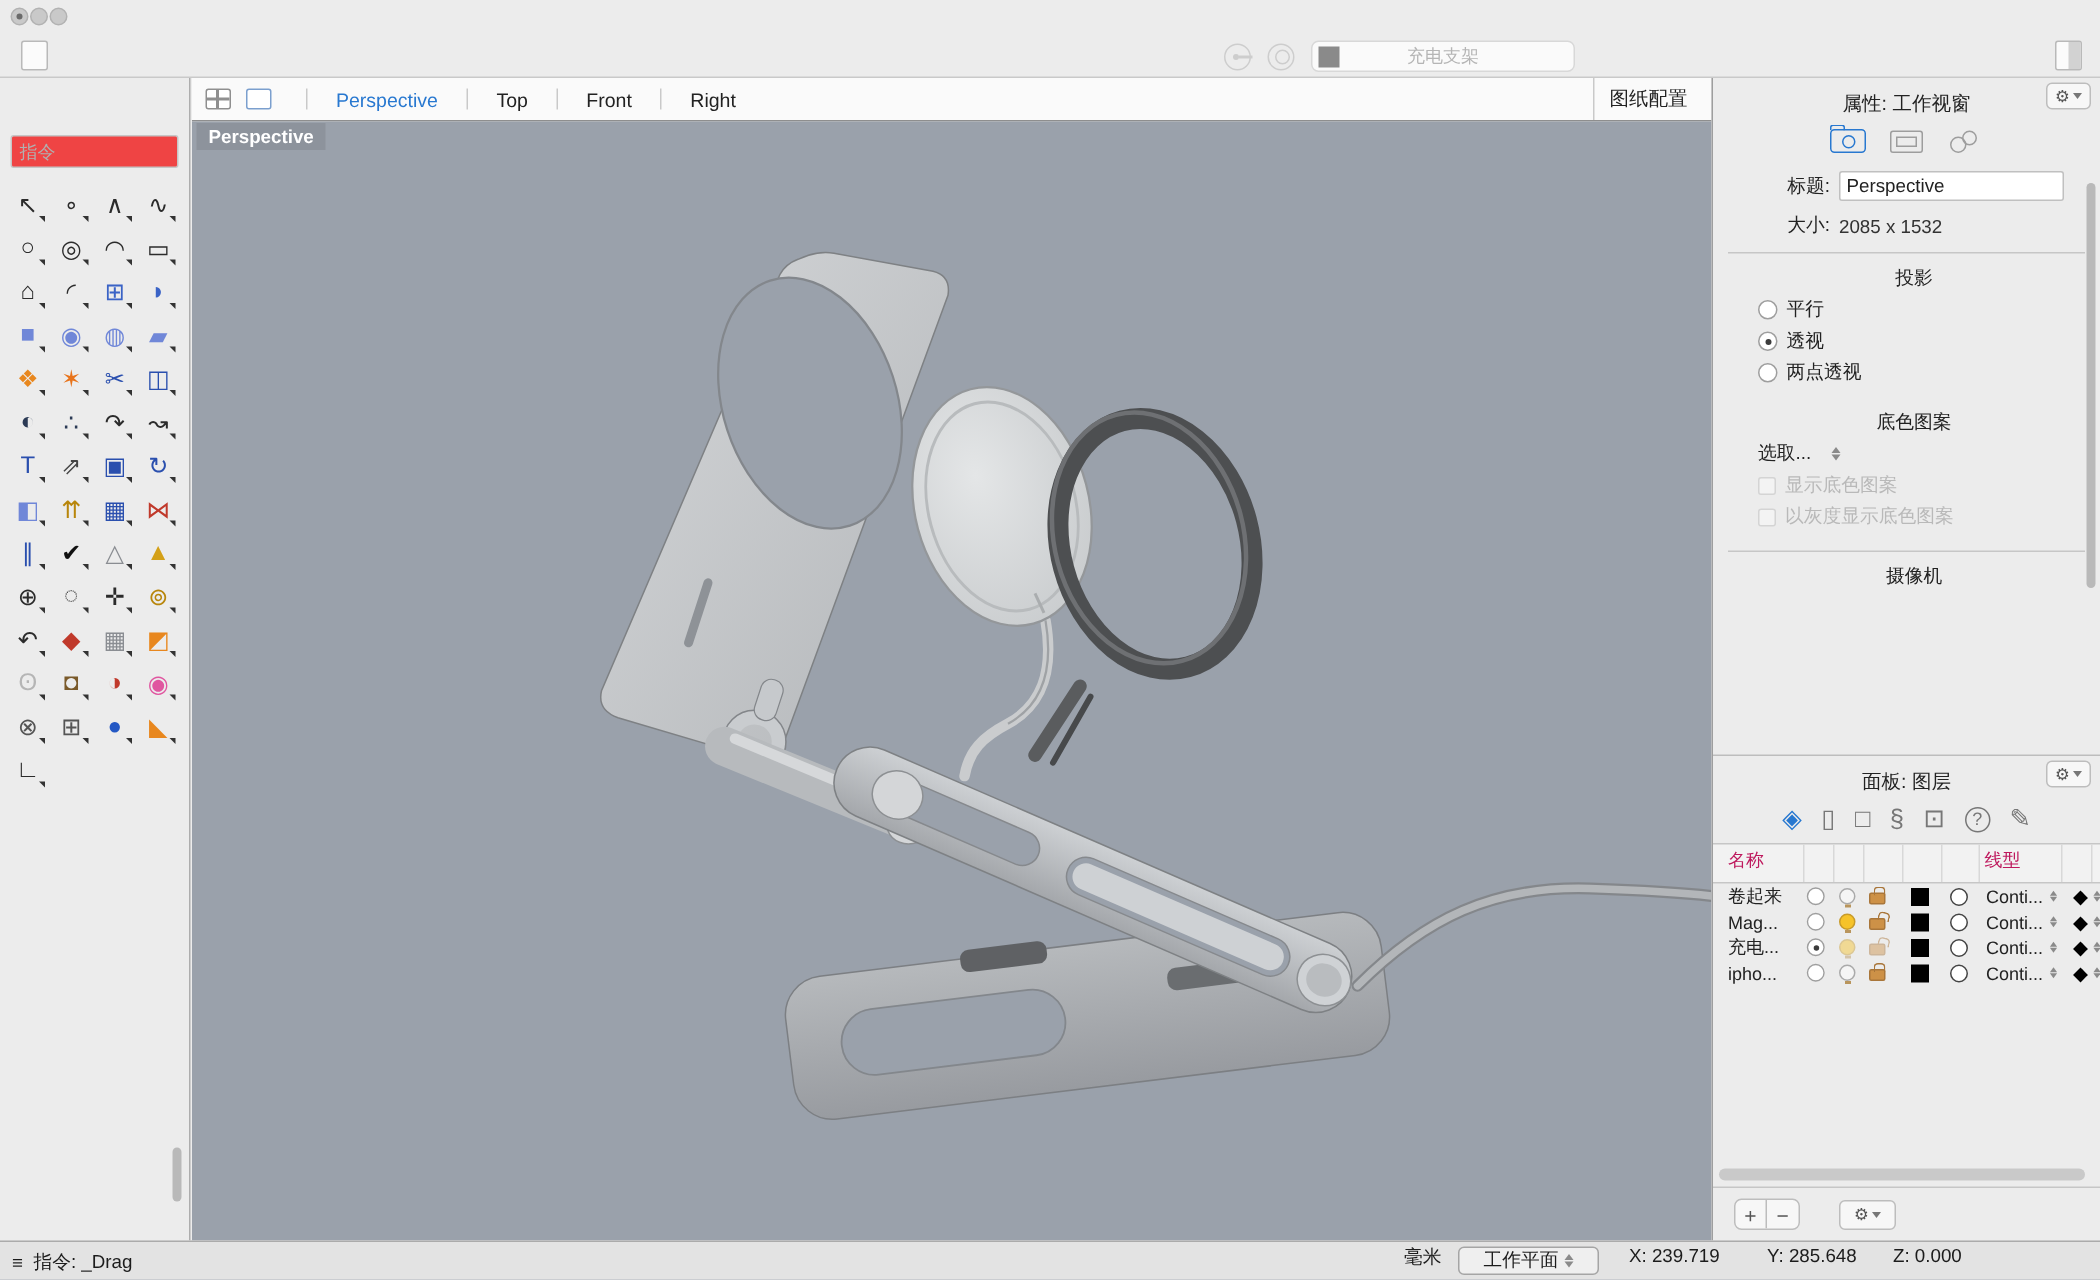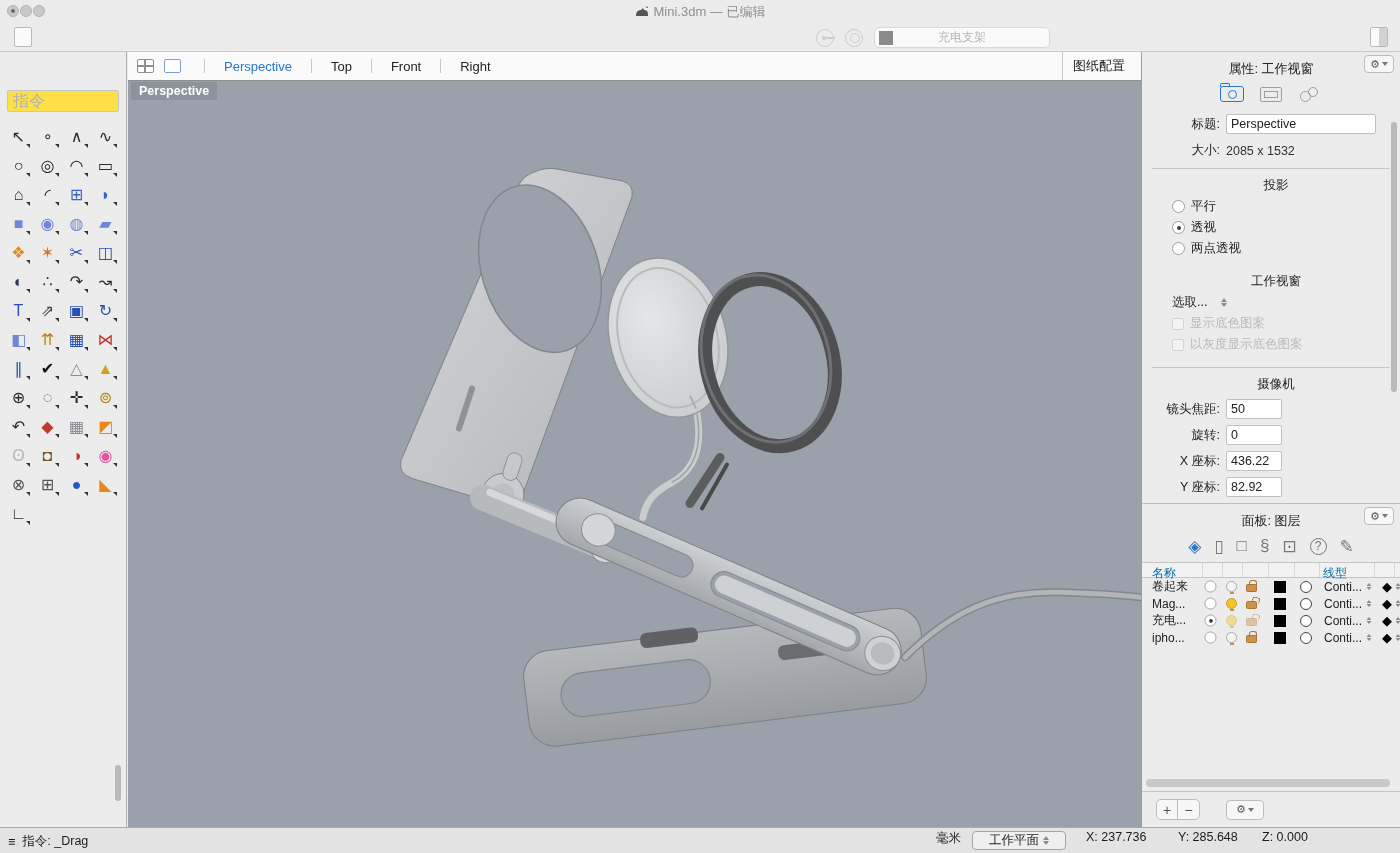--- a/index.html
+++ b/index.html
@@ -24,21 +24,21 @@
   #tb-right { position:absolute; left:816px; top:5px; display:flex; align-items:center; gap:11px;justify-content:flex-end; }
   .ring-icon { width:18px; height:18px; border:1.5px solid #cdcdcd; border-radius:50%; position:relative; }
   .ring-icon.play::before { content:""; position:absolute; left:5px; top:6px; width:4px; height:4px; background:#cdcdcd; border-radius:50%; }
   .ring-icon.play::after { content:""; position:absolute; left:9px; top:7.5px; width:9px; height:1.5px; background:#cdcdcd; }
   .ring-icon.target::before { content:""; position:absolute; left:3.5px; top:3.5px; width:8px; height:8px; border:1.5px solid #cdcdcd; border-radius:50%; }
   #tb-search { width:176px; height:21px; border:1px solid #d8d8d8; border-radius:5px; background:#fafafa; position:relative; display:flex; align-items:center; justify-content:center; color:#b5b5b5; font-size:12px; }
   #tb-search .swatch { position:absolute; left:4px; top:3px; width:14px; height:14px; background:#8a8a8a; }
 
   
   #palette { position:absolute; top:52px; left:0; width:127px; bottom:26px; background:#ececec; border-right:1px solid #adadad; overflow:hidden; }
-  #cmd-input { position:absolute; left:7px; top:38px; width:112px; height:22px; border:1px solid #c6c6c6; border-radius:2px; background:#fde047; font-size:16px; padding:0 5px; color:#333; font-family:inherit; }
+  #cmd-input { position:absolute; left:7px; top:38px; width:112px; height:22px; border:1px solid #c6c6c6; border-radius:2px; background:#ef4444; font-size:12px; padding:0 5px; color:#333; font-family:inherit; }
   #cmd-input::placeholder { color:#b0b0b0; }
   #tool-grid { position:absolute; left:4px; top:70px; width:120px; display:flex; flex-wrap:wrap; }
   .tcell { width:29px; height:29px; position:relative; display:flex; align-items:center; justify-content:center; font-size:16px; }
   .tcell::after { content:""; position:absolute; right:3px; bottom:3px; border-left:4px solid transparent; border-top:4px solid #333; }
   #snapbox { position:absolute; left:0; right:6px; bottom:0; height:65px; background:#f7f7f7; border-top:1px solid #c2c2c2; overflow:hidden; padding:6px 0 0 10px; }
   .snaprow { display:flex; align-items:center; gap:6px; height:18px; font-size:12.5px; color:#222; }
   .radio { width:13px; height:13px; border-radius:50%; border:1px solid #9e9e9e; background:#fff; position:relative; flex:none; }
   .radio.sel::before { content:""; position:absolute; left:3.5px; top:3.5px; width:4px; height:4px; border-radius:50%; background:#3c3c3c; }
   .chk { width:12px; height:12px; border:1px solid #9e9e9e; border-radius:2px; background:#fff; position:relative; flex:none; }
   .chk.on::before { content:""; position:absolute; left:2px; top:2px; width:6px; height:3px; border-left:1.5px solid #444; border-bottom:1.5px solid #444; transform:rotate(-45deg); }
@@ -82,21 +82,21 @@
   .chk.dis { border-color:#d4d4d4; background:#f3f3f3; }
   .updown { display:inline-flex; flex-direction:column; gap:1px; margin-left:8px; }
   .updown i { display:block; border-left:3.5px solid transparent; border-right:3.5px solid transparent; }
   .updown .u { border-bottom:4px solid #8a8a8a; }
   .updown .d { border-top:4px solid #8a8a8a; }
 
   
   #layers-sect { position:absolute; left:0; right:0; top:451px; bottom:0; border-top:1px solid #bdbdbd; }
   #lp-icons { display:flex; justify-content:center; align-items:center; gap:13px; height:32px; font-size:17px; color:#777; }
   .lp-ic.circled { width:17px; height:17px; border:1.5px solid #777; border-radius:50%; font-size:12px; display:flex; align-items:center; justify-content:center; }
-  #ltable-head { height:16px; border-top:1px solid #c6c6c6; border-bottom:1px solid #c6c6c6; background:#f2f2f2; position:relative; font-size:12px; color:#0369a1; }
+  #ltable-head { height:27px; border-top:1px solid #c6c6c6; border-bottom:1px solid #c6c6c6; background:#f2f2f2; position:relative; font-size:12px; color:#be185d; }
   #ltable-head span { position:absolute; top:2px; }
   .colname { left:10px; } .collinetype { left:181px; }
   .colline { position:absolute; top:0; bottom:0; width:1px; background:#d8d8d8; }
   .lrow { height:17px; display:flex; align-items:center; position:relative; font-size:12px; color:#222; }
   .lrow .nm { position:absolute; left:10px; width:52px; overflow:hidden; white-space:nowrap; }
   .lrow .radio { position:absolute; left:62px; transform:scale(.92); }
   .bulb { position:absolute; left:84px; width:11px; height:11px; border-radius:50%; border:1px solid #aaa; background:#f5f5f5; }
   .bulb::after { content:""; position:absolute; left:2.5px; bottom:-3px; width:4px; height:2.5px; background:#b9955c; }
   .bulb.on { background:#f6c32a; border-color:#c89b2a; }
   .lock { position:absolute; left:104px; width:11px; height:8px; background:#cd9147; border:1px solid #a9763a; border-radius:1.5px; margin-top:3px; }
@@ -124,23 +124,20 @@
 </style>
 </head>
 <body>
 
 <div id="titlebar">
   <div class="tlight" style="left:7px">
       <span class="dot"></span>
     </div>
   <div class="tlight" style="left:20px"></div>
   <div class="tlight" style="left:33px"></div>
-  <div id="win-title"><svg id="rhino-glyph" width="14" height="12" viewBox="0 0 14 12">
-        <path d="M1 10 C1 6 3 4 6 4 L8 2 L9 4 C12 4 13 6 13 8 L13 10 Z M11 2 L12 0 L13 2 Z" fill="#555"></path>
-      </svg><span>Mini.3dm — 已编辑</span></div>
 </div>
 
 <div id="toolbar">
   <div class="tb-paneicon"></div>
   <div id="tb-right">
     <div class="ring-icon play"></div>
     <div class="ring-icon target"></div>
     <div id="tb-search">
       <span class="swatch"></span>
       <span>充电支架</span>
@@ -437,59 +434,41 @@
         <span class="radio sel"></span>
         <span>透视</span>
       </div>
       <div class="subrow">
         <span class="radio"></span>
         <span>两点透视</span>
       </div>
     </div>
 
   <div style="height:8px"></div>
-  <div class="sect-title">工作视窗</div>
+  <div class="sect-title">底色图案</div>
   <div class="subrow">
     <span>选取...</span>
     <span class="updown">
         <i class="u"></i>
         <i class="d"></i>
       </span>
   </div>
   <div id="wallpaper-checks">
       <div class="subrow dis">
         <span class="chk dis"></span>
         <span>显示底色图案</span>
       </div>
       <div class="subrow dis">
         <span class="chk dis"></span>
         <span>以灰度显示底色图案</span>
       </div>
     </div>
 
   <div class="sect-div" style="margin-top:14px"></div>
   <div class="sect-title">摄像机</div>
-  <div id="camera-fields">
-      <div class="frow" style="margin-top: 6px;">
-        <span class="flabel">镜头焦距:</span>
-        <input class="tinput" value="50" style="width: 56px;">
-      </div>
-      <div class="frow" style="margin-top: 6px;">
-        <span class="flabel">旋转:</span>
-        <input class="tinput" value="0" style="width: 56px;">
-      </div>
-      <div class="frow" style="margin-top: 6px;">
-        <span class="flabel">X 座标:</span>
-        <input class="tinput" value="436.22" style="width: 56px;">
-      </div>
-      <div class="frow" style="margin-top: 6px;">
-        <span class="flabel">Y 座标:</span>
-        <input class="tinput" value="82.92" style="width: 56px;">
-      </div>
-    </div>
 
   <div class="vscroll" style="right:3px;top:70px;height:270px"></div>
 
   <div id="layers-sect">
     <div class="phead">
       <span>面板: 图层</span>
       <div class="gearbtn">
           <span>⚙</span>
           <span class="cdown"></span>
         </div>
@@ -609,16 +588,16 @@
     <span>指令: _Drag</span>
   </div>
   <span class="sb-item" style="left:936px">毫米</span>
   <div id="cplane-btn">
     <span>工作平面</span>
     <span class="updown" style="margin-left:0">
         <i class="u"></i>
         <i class="d"></i>
       </span>
   </div>
-  <span class="sb-item" style="left:1086px">X: 237.736</span>
+  <span class="sb-item" style="left:1086px">X: 239.719</span>
   <span class="sb-item" style="left:1178px">Y: 285.648</span>
   <span class="sb-item" style="left:1262px">Z: 0.000</span>
 </div>
 
 </body></html>

